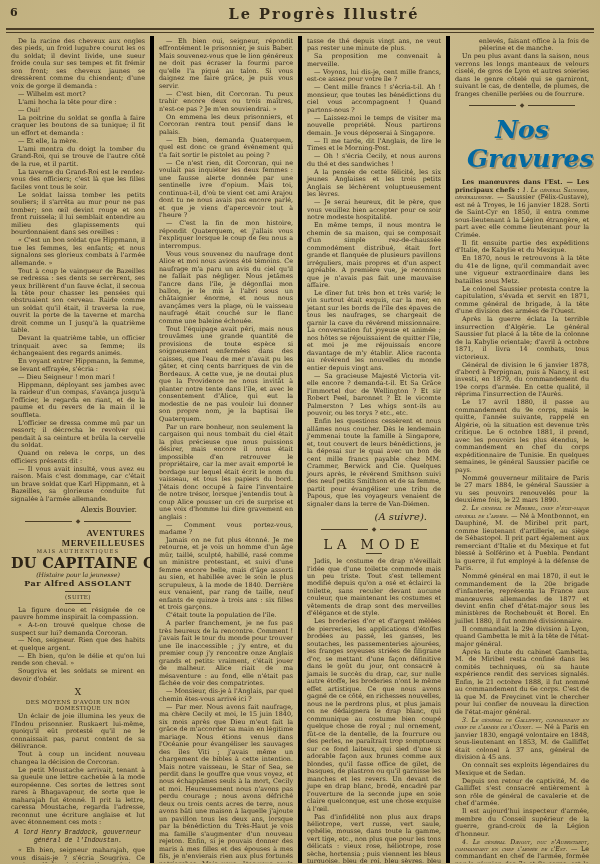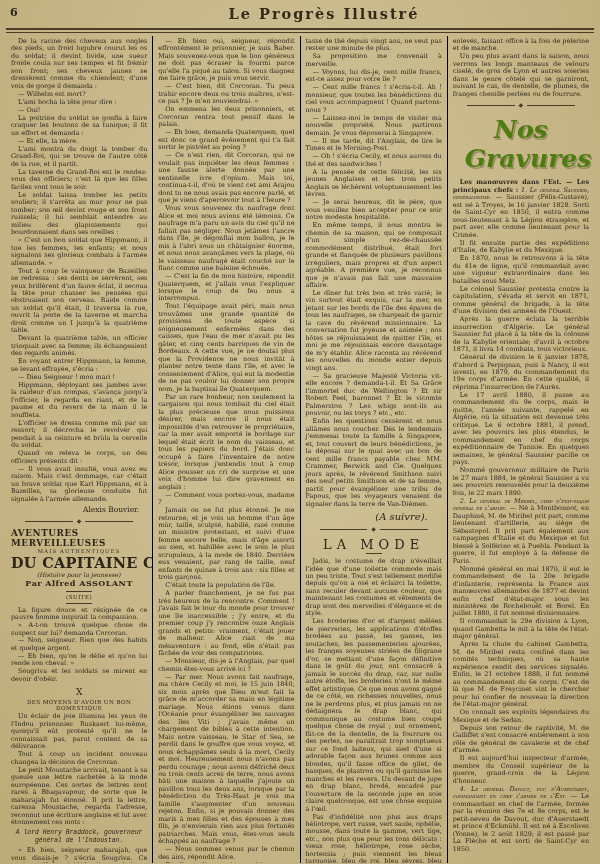--- a/index.html
+++ b/index.html
@@ -8,45 +8,45 @@
     background:radial-gradient(ellipse at 50% 38%, #d0c499 0%, #c8b88a 55%, #bcab78 100%);
     font-family:"DejaVu Serif", serif;color:#2e2517;
     -webkit-font-smoothing:antialiased;
   }
   .header{position:relative;height:20px;padding-top:5px;}
   .page-num{position:absolute;left:10px;top:6px;font-size:11px;font-weight:bold;}
   .masthead{text-align:center;font-size:14.5px;font-weight:bold;letter-spacing:2px;color:#332a1a;padding-left:48px;}
   .head-rule{margin:3px 6px 0;border-top:2.5px solid #4a3d26;border-bottom:1px solid #4a3d26;height:2px;}
   .cols{display:flex;height:830px;padding:3px 6px 0;box-sizing:border-box;}
   .col{flex:1 1 0;padding:2px 5px 0;overflow:hidden;min-width:0;}
-  .col + .col{border-left:1px solid #000000;}
+  .col + .col{border-left:4px solid #000000;}
   .p{font-size:6.4px;line-height:1.17;text-align:justify;text-indent:7px;margin:0 0 0.5px;color:#2f2619;}
   .p .lead{font-weight:bold;}
   .p .sc{font-variant:small-caps;font-style:italic;}
   .signature{text-align:right;font-size:7.5px;font-weight:normal;margin:2px 8px 2px 0;}
   .suite{text-align:right;font-style:italic;font-size:10px;margin:3px 14px 3px 0;}
   .divider{display:flex;align-items:center;margin:4px 14px;color:#4a3d26;}
   .divider::before,.divider::after{content:"";flex:1;border-top:1px solid #4a3d26;}
   .divider .orn{padding:0 4px;font-size:6px;line-height:1;}
   .serial{margin:2px 0 3px;}
   .serial p{margin:0;}
-  .serial-l1{text-align:left;font-size:8.8px;font-weight:bold;letter-spacing:0.6px;margin-top:3px;}
+  .serial-l1{text-align:right;font-size:8.8px;font-weight:bold;letter-spacing:0.6px;margin-top:3px;font-family:Liberation Serif, serif;}
   .serial-l2{text-align:center;font-size:5.2px;letter-spacing:1.2px;margin-top:1px;}
   .serial-title{text-align:center;font-size:14.5px;font-weight:bold;letter-spacing:0.3px;margin-top:2px;white-space:nowrap;}
   .serial-sub{text-align:center;font-style:italic;font-size:6.2px;margin-top:2px;}
   .serial-byline{text-align:center;font-size:8px;font-weight:bold;letter-spacing:0.5px;margin-top:2px;}
   .serial-note{text-align:center;font-size:5.5px;letter-spacing:0.5px;}
   .shortrule{width:26px;border-top:1px solid #4a3d26;margin:2.5px auto;}
   .chapter{text-align:center;font-size:9px;margin:4px 0 1.5px;}
   .chapter-sub{text-align:center;font-size:5.6px;letter-spacing:0.4px;margin:0 0 2.5px;}
   .italic-p{font-style:italic;font-size:6.4px;text-align:center;margin:2.5px 0;line-height:1.2;font-family:Liberation Mono, monospace;}
   .lamode{text-align:center;font-size:13px;letter-spacing:5px;margin:5px 0 1px;}
   .lamode-rule{width:16px;border-top:1.5px solid #4a3d26;margin:0 auto 4px;}
   .gravures{text-align:center;font-size:25px;font-style:italic;font-weight:bold;margin:7px 12px 6px;
-    color:#4d7c0f;text-shadow:1.5px 1.5px 0 rgba(74,61,38,0.35);}
+    color:#0369a1;text-shadow:1.5px 1.5px 0 rgba(74,61,38,0.35);}
 </style>
 </head>
 <body>
 
 <div class="header">
   <span class="page-num">6</span>
   <div class="masthead">Le Progrès Illustré</div>
 </div>
 <div class="head-rule"></div>
 
@@ -96,22 +96,22 @@
       <p class="p"><span>Le petit Moustache arrivait, tenant à sa gueule une lettre cachetée à la mode européenne. Ces sortes de lettres sont rares à Bhagavapour, de sorte que le maharajah fut étonné. Il prit la lettre, caressa Moustache, regarda l'adresse, reconnut une écriture anglaise et lut avec étonnement ces mots :</span></p>
       <p class="italic-p">A lord Henry Braddock, gouverneur général de l'Indoustan.</p>
       <p class="p"><span>« Eh bien, seigneur maharajah, que vous disais-je ? s'écria Sougriva. Ce papier a dû être jeté derrière un buisson de la route au moment où Louison arrêtait cet homme, et Moustache, qui suivait sa mère, l'a ramassé en jouant.</span></p>
     </div>
   <div class="col">
       <p class="p"><span>— Eh bien oui, seigneur, répondit effrontément le prisonnier, je suis Baber. Mais souvenez-vous que le lion généreux ne doit pas écraser la fourmi parce qu'elle l'a piqué au talon. Si vous daignez me faire grâce, je puis vous servir.</span></p>
       <p class="p"><span>— C'est bien, dit Corcoran. Tu peux trahir encore deux ou trois maîtres, n'est-ce pas ? Je m'en souviendrai. »</span></p>
       <p class="p"><span>On emmena les deux prisonniers, et Corcoran rentra tout pensif dans le palais.</span></p>
       <p class="p"><span>— Eh bien, demanda Quaterquem, quel est donc ce grand événement qui t'a fait sortir le pistolet au poing ?</span></p>
       <p class="p"><span>— Ce n'est rien, dit Corcoran, qui ne voulait pas inquiéter les deux femmes : une fausse alerte donnée par une sentinelle ivre d'opium. Mais toi, continua-t-il, d'où te vient cet ami Arajou dont tu ne nous avais pas encore parlé, et que je viens d'apercevoir tout à l'heure ?</span></p>
+      <p class="p"><span>— C'est la fin de mon histoire, répondit Quaterquem, et j'allais vous l'expliquer lorsque le coup de feu nous a interrompus.</span></p>
       <p class="p"><span>Vous vous souvenez du naufrage dont Alice et moi nous avions été témoins. Ce naufrage m'a paru un avis du ciel qu'il ne fallait pas négliger. Nous jetâmes l'ancre dans l'île, je dégonflai mon ballon, je le mis à l'abri sous un châtaignier énorme, et nous nous avançâmes vers la plage, où le vaisseau naufragé était couché sur le flanc comme une baleine échouée.</span></p>
-      <p class="p"><span>— C'est la fin de mon histoire, répondit Quaterquem, et j'allais vous l'expliquer lorsque le coup de feu nous a interrompus.</span></p>
       <p class="p"><span>Tout l'équipage avait péri, mais nous trouvâmes une grande quantité de provisions de toute espèce si soigneusement enfermées dans des caisses, que l'eau de mer n'avait pu les gâter, et cinq cents barriques de vin de Bordeaux. A cette vue, je ne doutai plus que la Providence ne nous invitât à planter notre tente dans l'île, et avec le consentement d'Alice, qui eut la modestie de ne pas vouloir lui donner son propre nom, je la baptisai île Quaterquem.</span></p>
       <p class="p"><span>Par un rare bonheur, non seulement la cargaison qui nous tombait du ciel était la plus précieuse que nous puissions désirer, mais encore il nous était impossible d'en retrouver le propriétaire, car la mer avait emporté le bordage sur lequel était écrit le nom du vaisseau, et tous les papiers du bord. J'étais donc occupé à faire l'inventaire de notre trésor, lorsque j'entendis tout à coup Alice pousser un cri de surprise et une voix d'homme lui dire gravement en anglais :</span></p>
       <p class="p"><span>— Comment vous portez-vous, madame ?</span></p>
       <p class="p"><span>Jamais on ne fut plus étonné. Je me retourne, et je vois un homme d'un âge mûr, taillé, sculpté, habillé, rasé comme un ministre protestant, et suivi d'une femme encore belle, mais d'âge assorti au sien, et habillée avec le soin le plus scrupuleux, à la mode de 1840. Derrière eux venaient, par rang de taille, neuf enfants de quinze à trois ans : six filles et trois garçons.</span></p>
       <p class="p"><span>C'était toute la population de l'île.</span></p>
       <p class="p"><span>A parler franchement, je ne fus pas très heureux de la rencontre. Comment ! j'avais fait le tour du monde pour trouver une île inaccessible ; j'y entre, et du premier coup j'y rencontre onze Anglais grands et petits: vraiment, c'était jouer de malheur. Alice riait de ma mésaventure : au fond, elle n'était pas fâchée de voir des compatriotes.</span></p>
       <p class="p"><span>— Monsieur, dis-je à l'Anglais, par quel chemin êtes-vous arrivé ici ?</span></p>
       <p class="p"><span>— Par mer. Nous avons fait naufrage, ma chère Cecily et moi, le 15 juin 1840, six mois après que Dieu m'eut fait la grâce de m'accorder sa main en légitime mariage. Nous étions venus dans l'Océanie pour évangéliser les sauvages des îles Viti ; j'avais même un chargement de bibles à cette intention. Mais notre vaisseau, le Star of Sea, se perdit dans le gouffre que vous voyez, et nous échappâmes seuls à la mort, Cecily et moi. Heureusement nous n'avons pas perdu courage ; nous avons défriché deux ou trois cents acres de terre, nous avons bâti une maison à laquelle j'ajoute un pavillon tous les deux ans, lorsque par la bénédiction du Très-Haut je vois ma famille s'augmenter d'un nouveau rejeton. Enfin, si je pouvais donner des maris à mes filles et des épouses à mes fils, je n'envierais rien aux plus fortunés patriarches. Mais vous, êtes-vous seuls échappés au naufrage ?</span></p>
       <p class="p"><span>— Nous sommes venus par le chemin des airs, répondit Alice.</span></p>
       <p class="p"><span>Et elle expliqua qui nous étions et ce que nous cherchions. Le ministre se jeta à genoux avec toute sa famille, en remerciant le ciel.</span></p>
@@ -136,36 +136,37 @@
       </div>
       <div>
         <p class="lamode">LA MODE</p>
         <div class="lamode-rule"></div>
       </div>
       <p class="p"><span>Jadis, le costume de drap n'éveillait l'idée que d'une toilette commode mais un peu triste. Tout s'est tellement modifié depuis qu'on a osé et éclairci la toilette, sans reculer devant aucune couleur, que maintenant les costumes et vêtements de drap sont des merveilles d'élégance et de style.</span></p>
       <p class="p"><span>Les broderies d'or et d'argent mêlées de pierreries, les applications d'étoffes brodées au passé, les ganses, les soutaches, les passementeries ajourées, les franges soyeuses striées de filigrane d'or, se mettant d'une façon définitive dans le goût du jour, ont consacré à jamais le succès du drap, car, sur nulle autre étoffe, les broderies n'ont le même effet artistique. Ce que nous avons gagné de ce côté, en richesses nouvelles, nous ne le perdrons plus, et plus jamais on ne dédaignera le drap blanc, qui communique au costume bien coupé quelque chose de royal ; nul ornement, fût-ce de la dentelle, de la fourrure ou des perles, ne paraîtrait trop somptueux sur ce fond laiteux, qui sied d'une si adorable façon aux brunes comme aux blondes, qu'il fasse office de gilet, de basques, de plastron ou qu'il garnisse les manches et les revers. Un devant de jupe en drap blanc, brodé, encadré par l'ouverture de la seconde jupe en soie claire quelconque, est une chose exquise à l'œil.</span></p>
       <p class="p"><span>Pas d'infidélité non plus aux draps héliotrope, vert russe, vert saule, ophélie, mousse, dans toute la gamme, vert tige, etc., non plus que pour les tons délicats : vieux rose, héliotrope, rose sèche, hortensia ; puis viennent les bleus turquoise, bleu de roi, bleu sèvres, bleu de lin. Les innombrables gris ont aussi leur place, et toutes les teintes fauves, suède, beige à tous les degrés, sur lesquels les ornements noirs ont un cachet très original, aussi bien les passementeries et les perles que la soutache. Donc, toutes les nuances du drap sont à la mode, et c'est par les plus claires que la saison va débuter. C'est la forme du vêtement et la disposition des garnitures sur le drap qui en fera la nouveauté.</span></p>
     </div>
   <div class="col">
-      <p class="p" style="text-indent: 0px;"><span>enlevés, faisant office à la fois de pèlerine et de manche.</span></p>
+      <p class="p" style="text-indent: 0px; margin-left: 24px;"><span>enlevés, faisant office à la fois de pèlerine et de manche.</span></p>
       <p class="p"><span>Un peu plus avant dans la saison, nous verrons les longs manteaux de velours ciselé, de gros de Lyon et autres soieries dans le genre côtelé qui se garniront, suivant le cas, de dentelle, de plumes, de franges chenille perlées ou de fourrure.</span></p>
       <div class="divider">
         <span class="orn">◆</span>
       </div>
       <p class="gravures">Nos Gravures</p>
       <p class="p"><span class="lead">Les manœuvres dans l'Est. — Les principaux chefs : </span><span class="sc">1. Le général Saussier, généralissime. </span><span>— Saussier (Félix-Gustave), est né à Troyes, le 16 janvier 1828. Sorti de Saint-Cyr en 1850, il entra comme sous-lieutenant à la Légion étrangère, et part avec elle comme lieutenant pour la Crimée.</span></p>
       <p class="p"><span>Il fit ensuite partie des expéditions d'Italie, de Kabylie et du Mexique.</span></p>
       <p class="p"><span>En 1870, nous le retrouvons à la tête du 41e de ligne, qu'il commandait avec une vigueur extraordinaire dans les batailles sous Metz.</span></p>
       <p class="p"><span>Le colonel Saussier protesta contre la capitulation, s'évada et servit en 1871, comme général de brigade, à la tête d'une division des armées de l'Ouest.</span></p>
       <p class="p"><span>Après la guerre éclata la terrible insurrection d'Algérie. Le général Saussier fut placé à la tête de la colonne de la Kabylie orientale; d'avril à octobre 1871, il livra 14 combats, tous victorieux.</span></p>
       <p class="p"><span>Général de division le 6 janvier 1878, d'abord à Perpignan, puis à Nancy, il est investi, en 1879, du commandement du 19e corps d'armée. En cette qualité, il réprima l'insurrection de l'Aurès.</span></p>
       <p class="p"><span>Le 17 avril 1880, il passe au commandement du 9e corps, mais le quitte, l'année suivante, rappelé en Algérie, où la situation est devenue très critique. Le 6 octobre 1881, il prend, avec les pouvoirs les plus étendus, le commandement en chef du corps expéditionnaire de Tunisie. En quelques semaines, le général Saussier pacifie ce pays.</span></p>
       <p class="p"><span>Nommé gouverneur militaire de Paris le 27 mars 1884, le général Saussier a vu ses pouvoirs renouvelés pour la deuxième fois, le 22 mars 1890.</span></p>
-      <p class="p"><span class="sc">2. Le général de Miribel, chef d'état-major général de l'armée. </span><span>— Né à Montbonnot, en Dauphiné, M. de Miribel prit part, comme lieutenant d'artillerie, au siège de Sébastopol. Il prit part également aux campagnes d'Italie et du Mexique et fut blessé à Solférino et à Puebla. Pendant la guerre, il fut employé à la défense de Paris.</span></p>
+      <p class="p"><span class="sc">2. Le général de Miribel, chef d'état-major général de l'armée. </span><span>— Né à Montbonnot, en Dauphiné, M. de Miribel prit part, comme lieutenant d'artillerie, au siège de Sébastopol. Il prit part également aux remerciant d'Italie et du Mexique et fut blessé à Solférino et à Puebla. Pendant la guerre, il fut employé à la défense de Paris.</span></p>
       <p class="p"><span>Nommé général en mai 1870, il eut le commandement de la 20e brigade d'infanterie, représenta la France aux manœuvres allemandes de 1877 et devint enfin chef d'état-major sous les ministères de Rochebouët et Borel. En juillet 1880, il fut nommé divisionnaire.</span></p>
       <p class="p"><span>Il commandait la 29e division à Lyon, quand Gambetta le mit à la tête de l'état-major général.</span></p>
       <p class="p"><span>Après la chute du cabinet Gambetta, M. de Miribel resta confiné dans les comités techniques, où sa haute expérience rendit des services signalés. Enfin, le 21 octobre 1888, il fut nommé au commandement du 6e corps. C'est de là que M. de Freycinet vint le chercher pour lui confier de nouveau la direction de l'état-major général.</span></p>
+      <p class="p"><span class="sc">3. Le général de Galliffet, commandant en chef de l'armée de l'Ouest. </span><span>— Né à Paris en janvier 1830, engagé volontaire en 1848, sous-lieutenant en 1853, M. de Galliffet était colonel à 37 ans, général de division à 45 ans.</span></p>
       <p class="p"><span>On connaît ses exploits légendaires du Mexique et de Sedan.</span></p>
       <p class="p"><span>Depuis son retour de captivité, M. de Galliffet s'est consacré entièrement à son rôle de général de cavalerie et de chef d'armée.</span></p>
       <p class="p"><span>Il est aujourd'hui inspecteur d'armée, membre du Conseil supérieur de la guerre, grand-croix de la Légion d'honneur.</span></p>
       <p class="p"><span class="sc">4. Le général Davout, duc d'Auerstaedt, commandant en chef l'armée de l'Est. </span><span>— Le commandant en chef de l'armée, formée par la réunion des 7e et 8e corps, est le petit-neveu de Davout, duc d'Auerstaedt et prince d'Eckmühl. Il est né à Escolives (Yonne), le 2 août 1829; il est passé par La Flèche et est sorti de Saint-Cyr en 1850.</span></p>
     </div>
 </div>
 
 </body></html>

